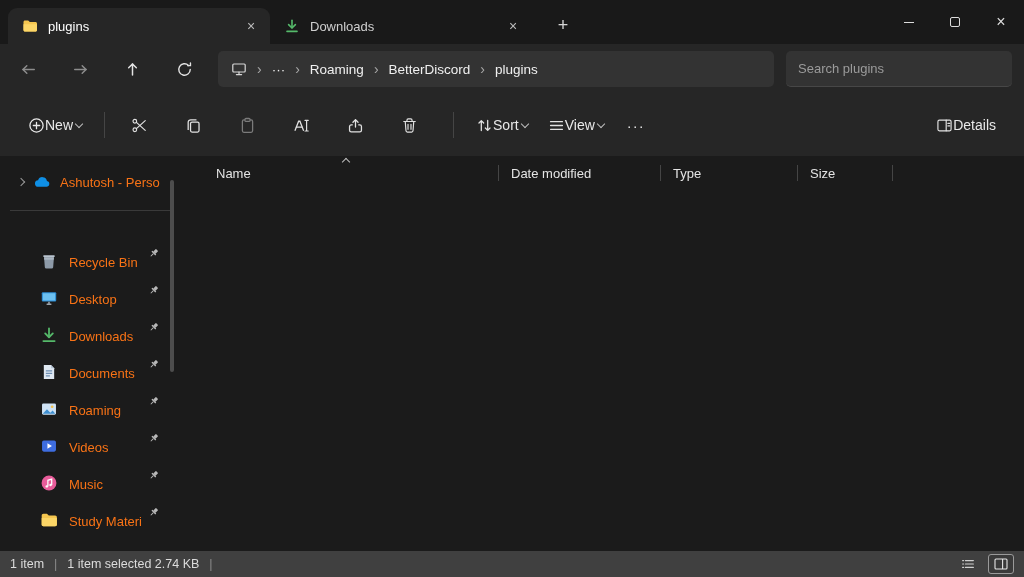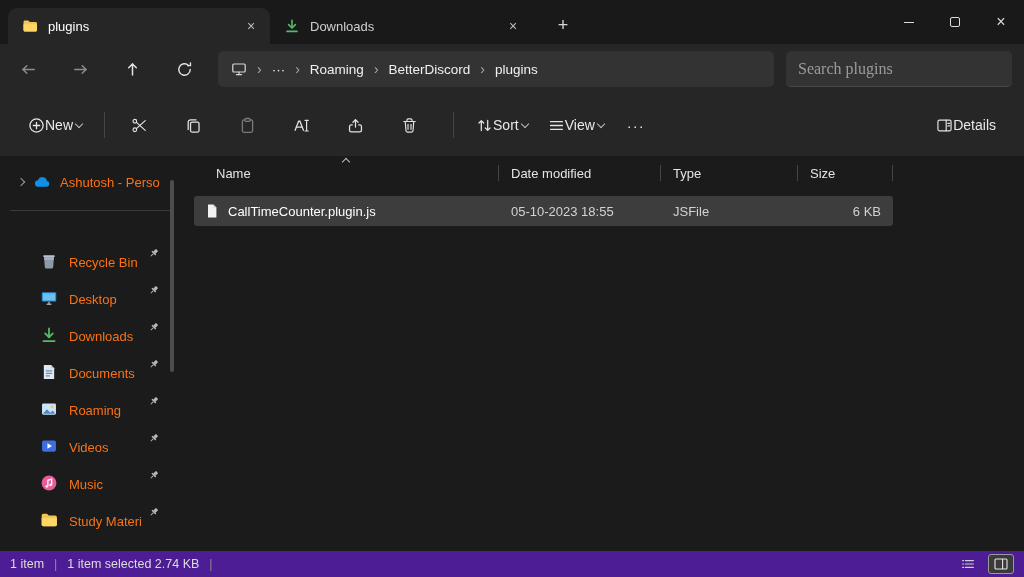--- a/index.html
+++ b/index.html
@@ -29,22 +29,22 @@
   .navbar{position:absolute;top:44px;left:0;width:100%;height:50px;background:#262626;
           display:flex;align-items:center;padding:0 12px 0 10px}
   .navbtn{width:36px;height:34px;display:flex;align-items:center;justify-content:center;border-radius:4px;
           margin-right:16px;flex-shrink:0}
   .addressbar{flex:1;height:36px;background:#333333;border-radius:5px;display:flex;align-items:center;
               padding:0 4px;margin-right:12px;min-width:0}
   .crumb{display:flex;align-items:center;padding:0 9px;height:28px;border-radius:4px;font-size:13.5px;color:#f0f0f0;white-space:nowrap}
   .crumb-sep{color:#a8a8a8;font-size:14px;padding:0 1px}
   .searchbox{width:226px;height:36px;background:#333333;border-radius:5px;display:flex;align-items:center;
              padding:0 12px;border-bottom:1px solid #474747;flex-shrink:0}
-  .searchbox input{flex:1;background:transparent;border:none;outline:none;color:#eaeaea;font-size:16px;
-                   font-family:Liberation Serif, serif;min-width:0}
+  .searchbox input{flex:1;background:transparent;border:none;outline:none;color:#eaeaea;font-size:13px;
+                   font-family:Liberation Sans, sans-serif;min-width:0}
   .searchbox input::placeholder{color:#9b9b9b}
 
   
   .toolbar{position:absolute;top:94px;left:0;width:100%;height:62px;background:#262626;
            display:flex;align-items:center;padding:0 18px}
   .tbtn{display:flex;align-items:center;height:36px;padding:0 10px;border-radius:4px;color:#e8e8e8;
         font-size:14px;white-space:nowrap;flex-shrink:0}
   .ticon{width:44px;height:36px;display:flex;align-items:center;justify-content:center;border-radius:4px;
          margin-right:10px;flex-shrink:0}
   .tsep{width:1px;height:26px;background:#454545;margin:0 12px;flex-shrink:0}
@@ -80,21 +80,21 @@
            border-top:1.3px solid #bdbdbd;border-right:1.3px solid #bdbdbd;transform:rotate(-45deg)}
   .frow{display:flex;align-items:center;height:30px;width:699px;background:#3d3d3d;border-radius:3px;margin-top:6px}
   .frow .fcell{display:flex;align-items:center;height:100%}
   .frow .c-name{gap:8px;color:#ffffff;padding-left:10px;overflow:hidden;white-space:nowrap}
   .frow .c-date,.frow .c-type{color:#d2d2d2}
   .frow .c-size{color:#d2d2d2;justify-content:flex-end;padding-right:12px}
   .ficon{display:flex;flex-shrink:0}
 
   
   .statusbar{position:absolute;left:0;bottom:0;width:100%;height:26px;display:flex;align-items:center;
-             padding:0 10px;font-size:12.5px;color:#dcdcdc;background:#4c1d95}
+             padding:0 10px;font-size:12.5px;color:#dcdcdc;background:#404040}
   .st-sep{color:#8a8a8a;margin:0 10px}
   .status-icons{margin-left:auto;display:flex;gap:7px;align-items:center}
   .sicon{width:26px;height:20px;display:flex;align-items:center;justify-content:center;border-radius:3px}
   .sicon.active{border:1px solid #9a9a9a;background:#3a3a3a}
 
   svg{display:block}
 </style>
 </head>
 <body>
 
@@ -451,34 +451,20 @@
           <span>Date modified</span>
         </div>
         <div class="fcol c-type">
           <span>Type</span>
         </div>
         <div class="fcol c-size">
           <span>Size</span>
         </div>
       </div>
 
-      <div class="frow">
-        <div class="fcell c-name">
-          <span class="ficon">
-            <svg width="16" height="16" viewBox="0 0 16 16">
-                <path d="M4 1.6h5.4l3 3v9.8H4z" fill="#f2f2f2"></path>
-                <path d="M9.4 1.6l3 3h-3z" fill="#cfcfcf"></path>
-              </svg>
-          </span>
-          <span>CallTimeCounter.plugin.js</span>
-        </div>
-        <div class="fcell c-date">05-10-2023 18:55</div>
-        <div class="fcell c-type">JSFile</div>
-        <div class="fcell c-size">6 KB</div>
-      </div>
     </div>
   </div>
 
   <div class="statusbar">
     <span>1 item</span>
     <span class="st-sep">|</span>
     <span>1 item selected 2.74 KB</span>
     <span class="st-sep">|</span>
     <div class="status-icons">
       <div class="sicon">

